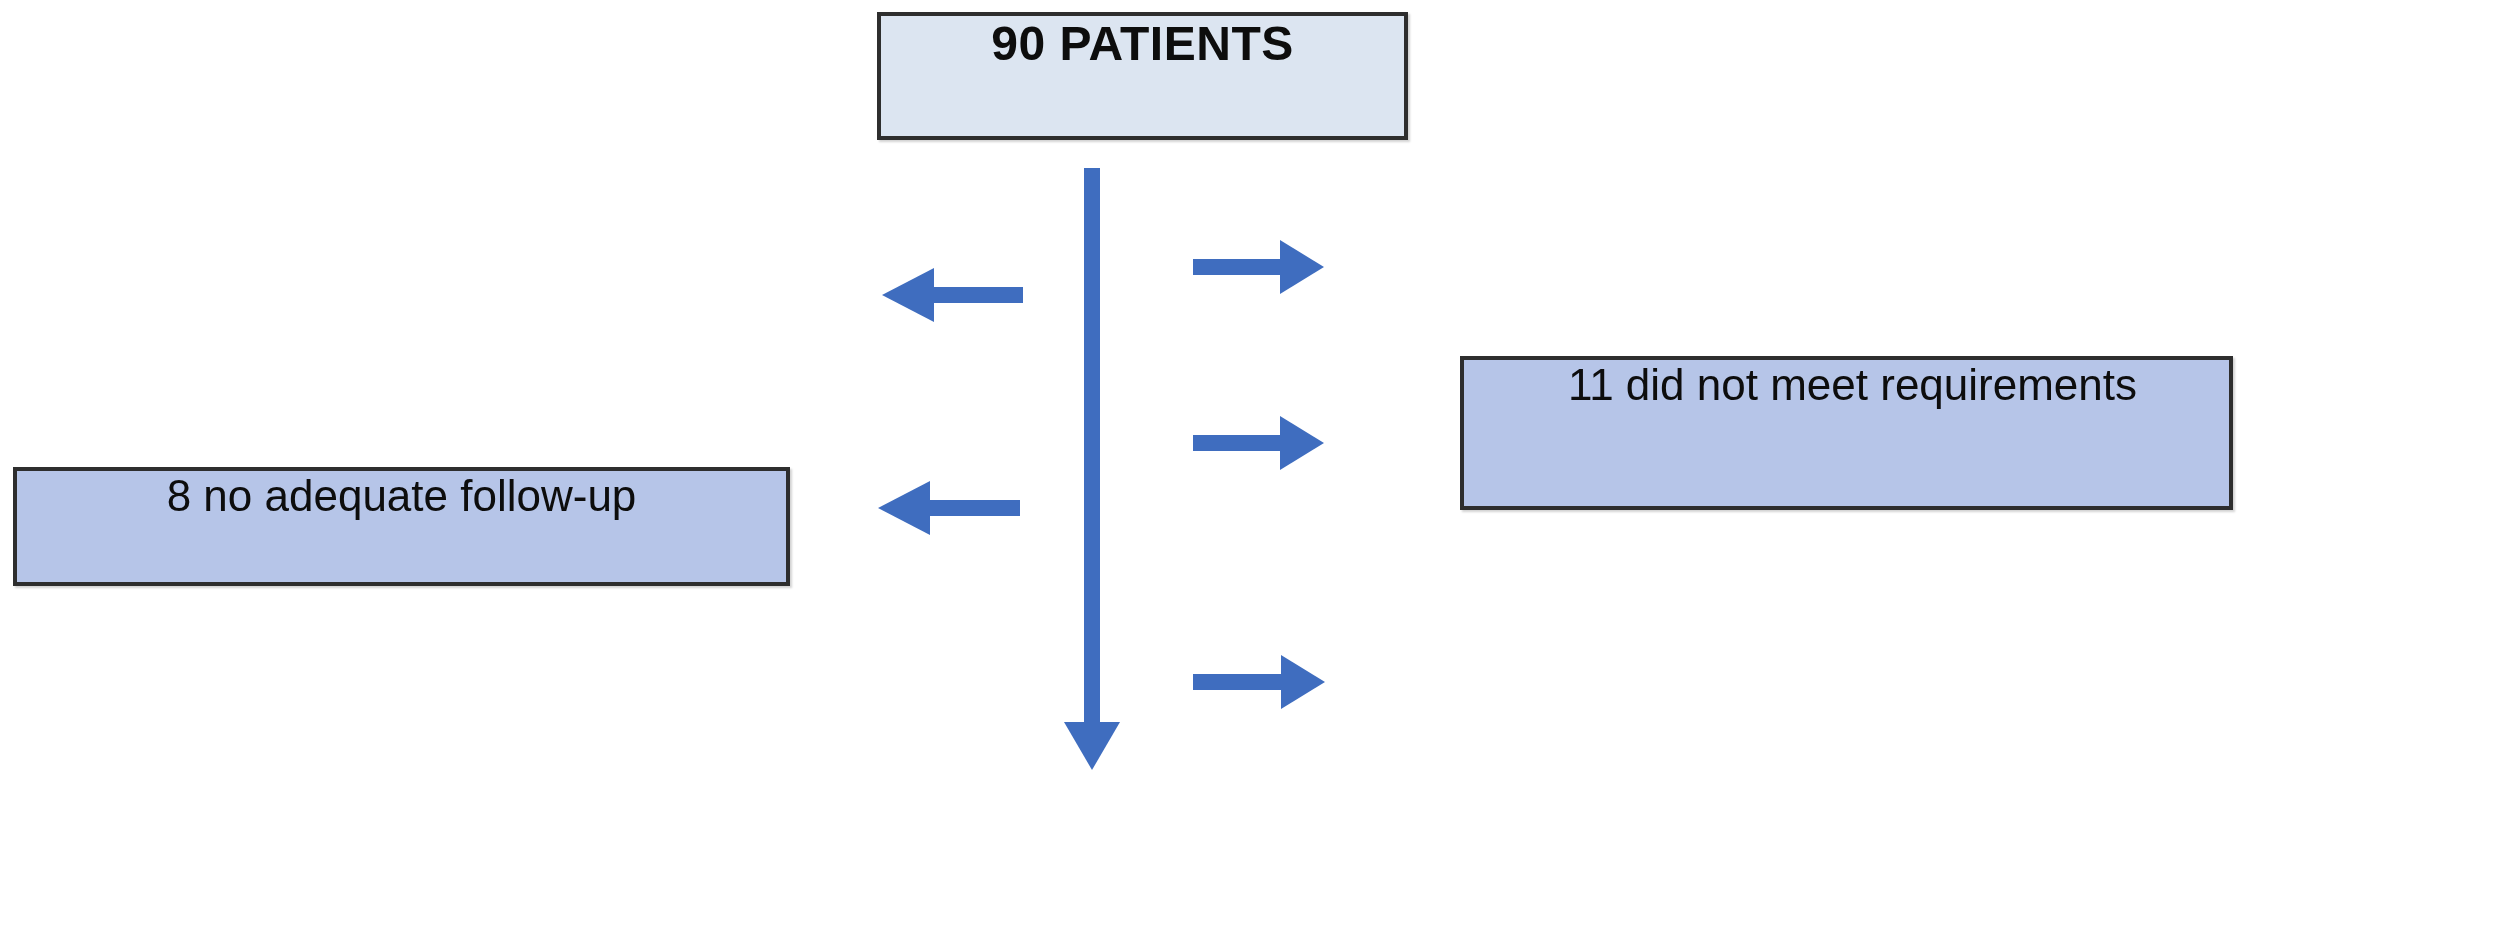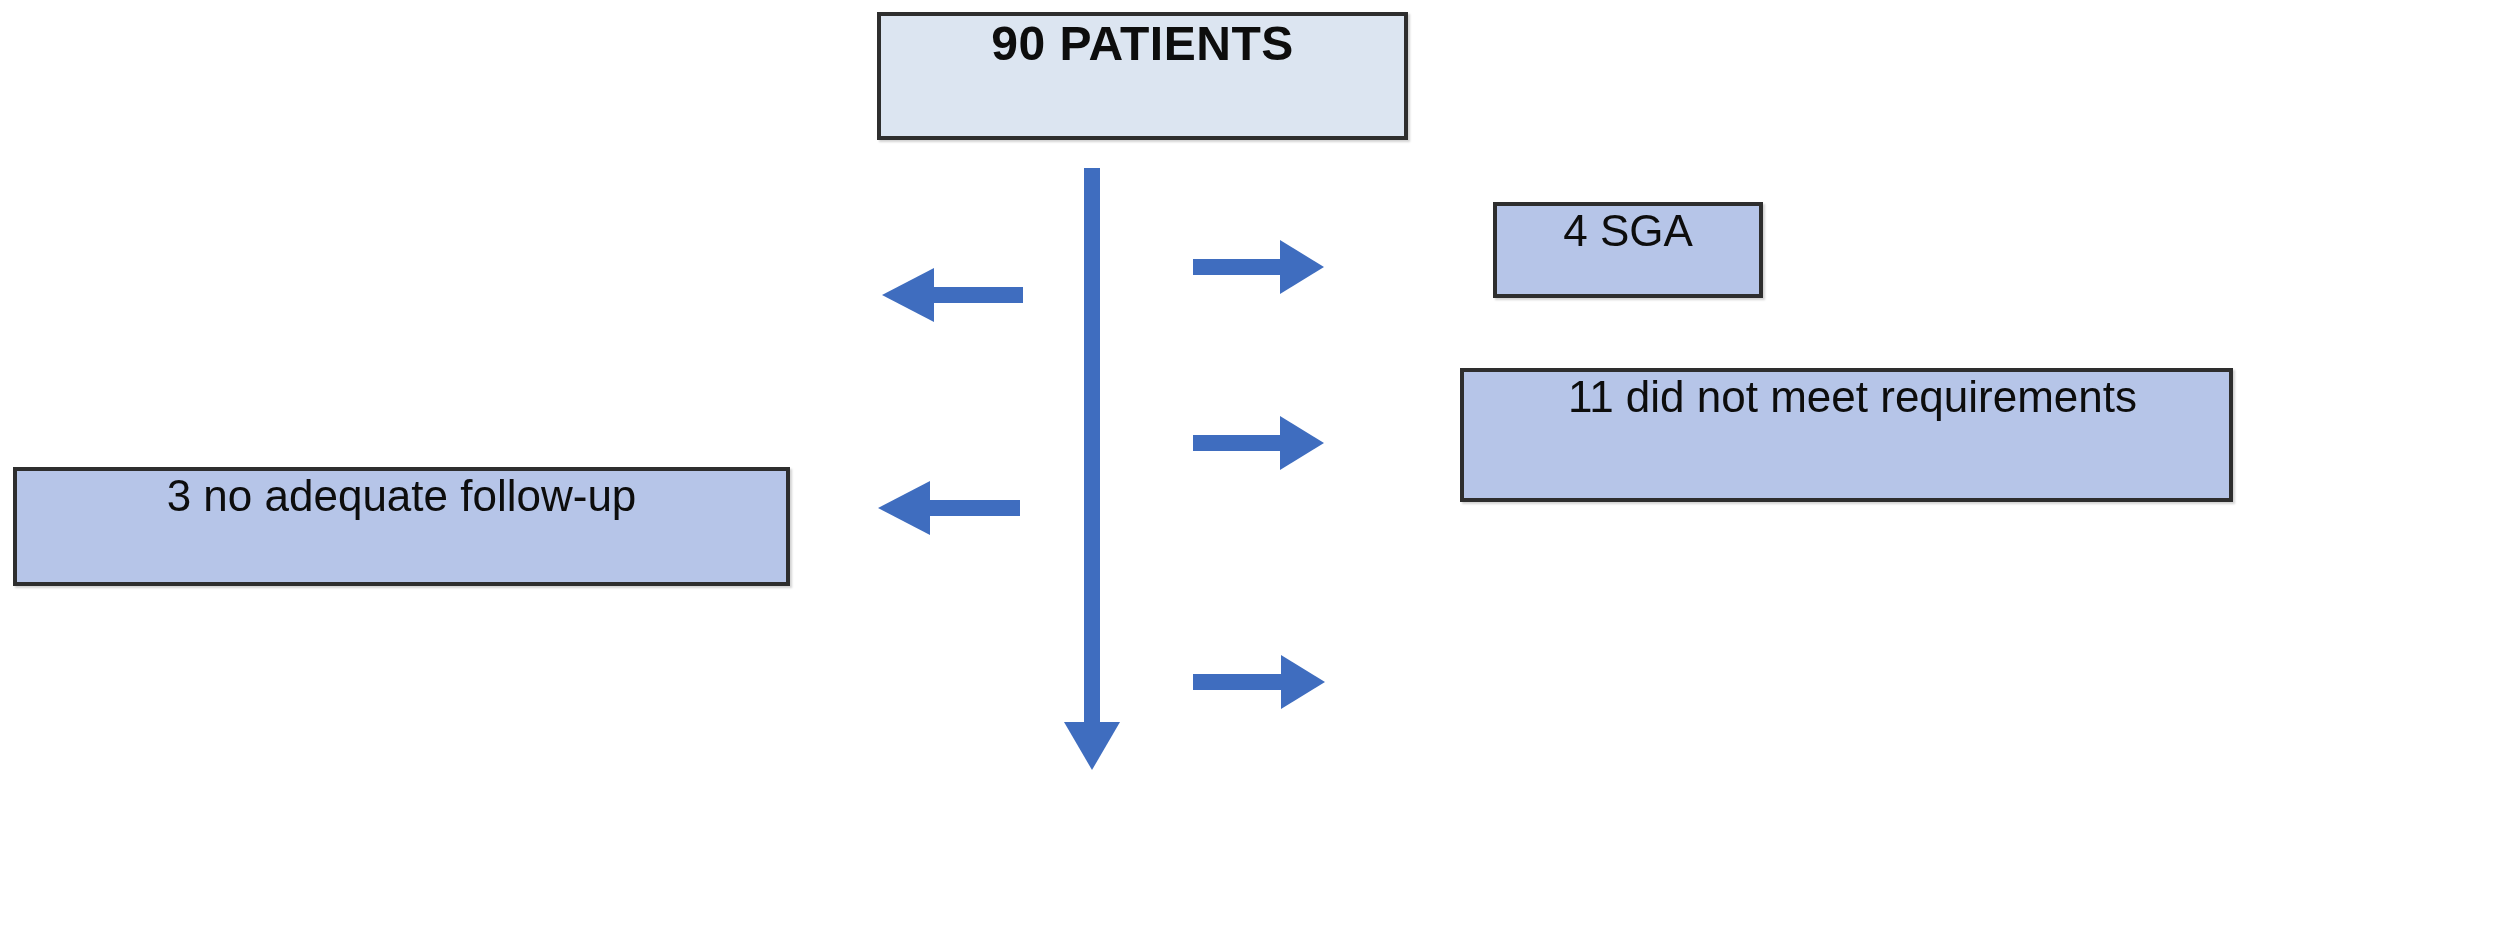--- a/index.html
+++ b/index.html
@@ -44,21 +44,21 @@
     font-weight: 400;
   }
   
   .box.start { left: 877px; top: 12px;  width: 531px; height: 128px; }
   .box.end   { left: 852px; top: 802px; width: 531px; height: 138px; }
   
   .box.left-0 { left: 88px; top: 223px; width: 718px; height: 123px; }
   .box.left-1 { left: 13px; top: 467px; width: 777px; height: 119px; }
   
   .box.right-0 { left: 1493px; top: 202px; width: 270px;  height: 96px;  }
-  .box.right-1 { left: 1460px; top: 368px; width: 773px;  height: 134px; padding-left: 12px; }
+  .box.right-1 { left: 1460px; top: 356px; width: 773px;  height: 154px; padding-left: 12px; }
   .box.right-2 { left: 1453px; top: 612px; width: 1027px; height: 130px; }
   #arrow-layer {
     position: absolute;
     left: 0; top: 0;
     width: 2501px;
     height: 946px;
   }
   #arrow-layer .arrow { fill: var(--arrow); }
 </style>
 </head>
@@ -98,26 +98,23 @@
       <polygon class="arrow" points="1281,655 1281,709 1325,682"></polygon>
     </g>
   </svg>
 
   <div class="box main start">
     <span>90 PATIENTS</span>
   </div>
 
 
   <div class="box side left-1">
-    <span>3 no adequate follow-up</span>
+    <span>8 no adequate follow-up</span>
   </div>
 
-  <div class="box side right-0">
-    <span>4 SGA</span>
-  </div>
 
   <div class="box side right-1">
     <span>11 did not meet requirements</span>
   </div>
 
 
 
 </div>
 
 </body></html>

